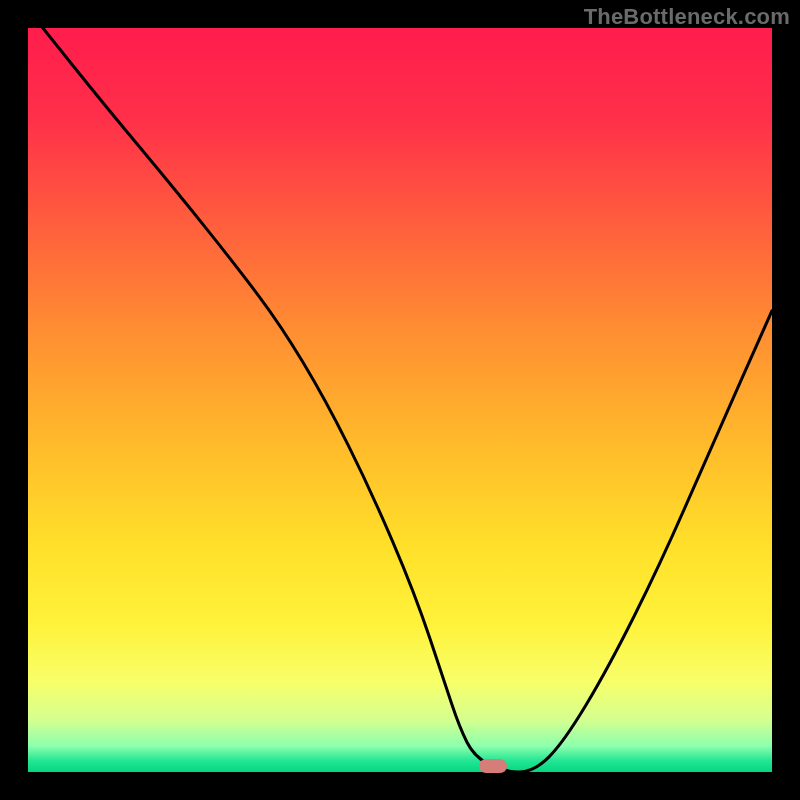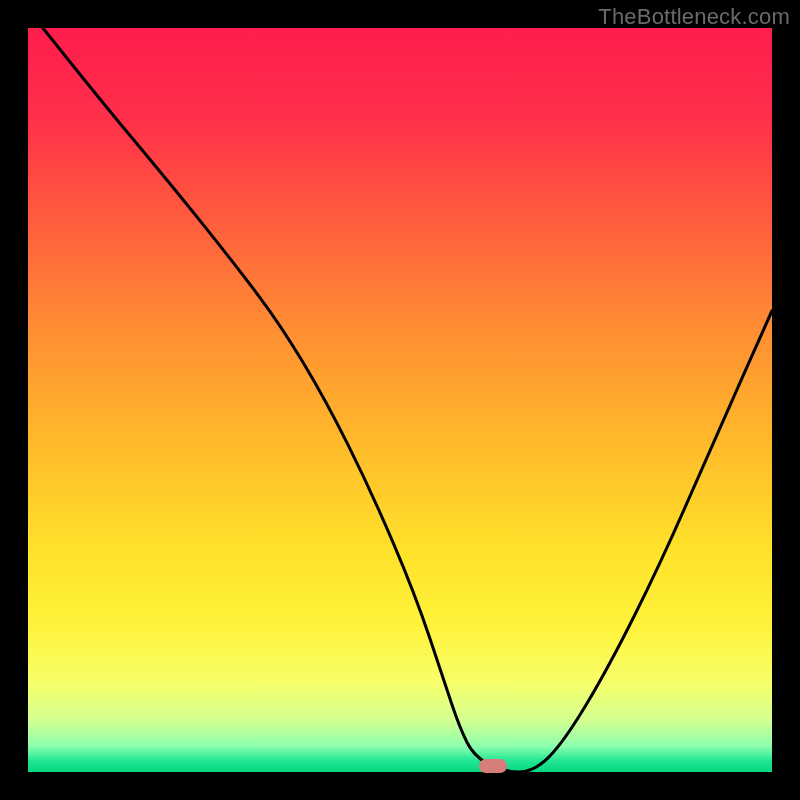--- a/index.html
+++ b/index.html
@@ -16,21 +16,21 @@
     width: 800px;
     height: 800px;
     background: #000;
   }
   .watermark {
     position: absolute;
     top: 4px;
     right: 10px;
     color: #6a6a6a;
     font-size: 22px;
-    font-weight: 400;
+    font-weight: 700;
     letter-spacing: 0.2px;
     z-index: 5;
   }
   .plot {
     position: absolute;
     left: 28px;
     top: 28px;
     width: 744px;
     height: 744px;
   }

